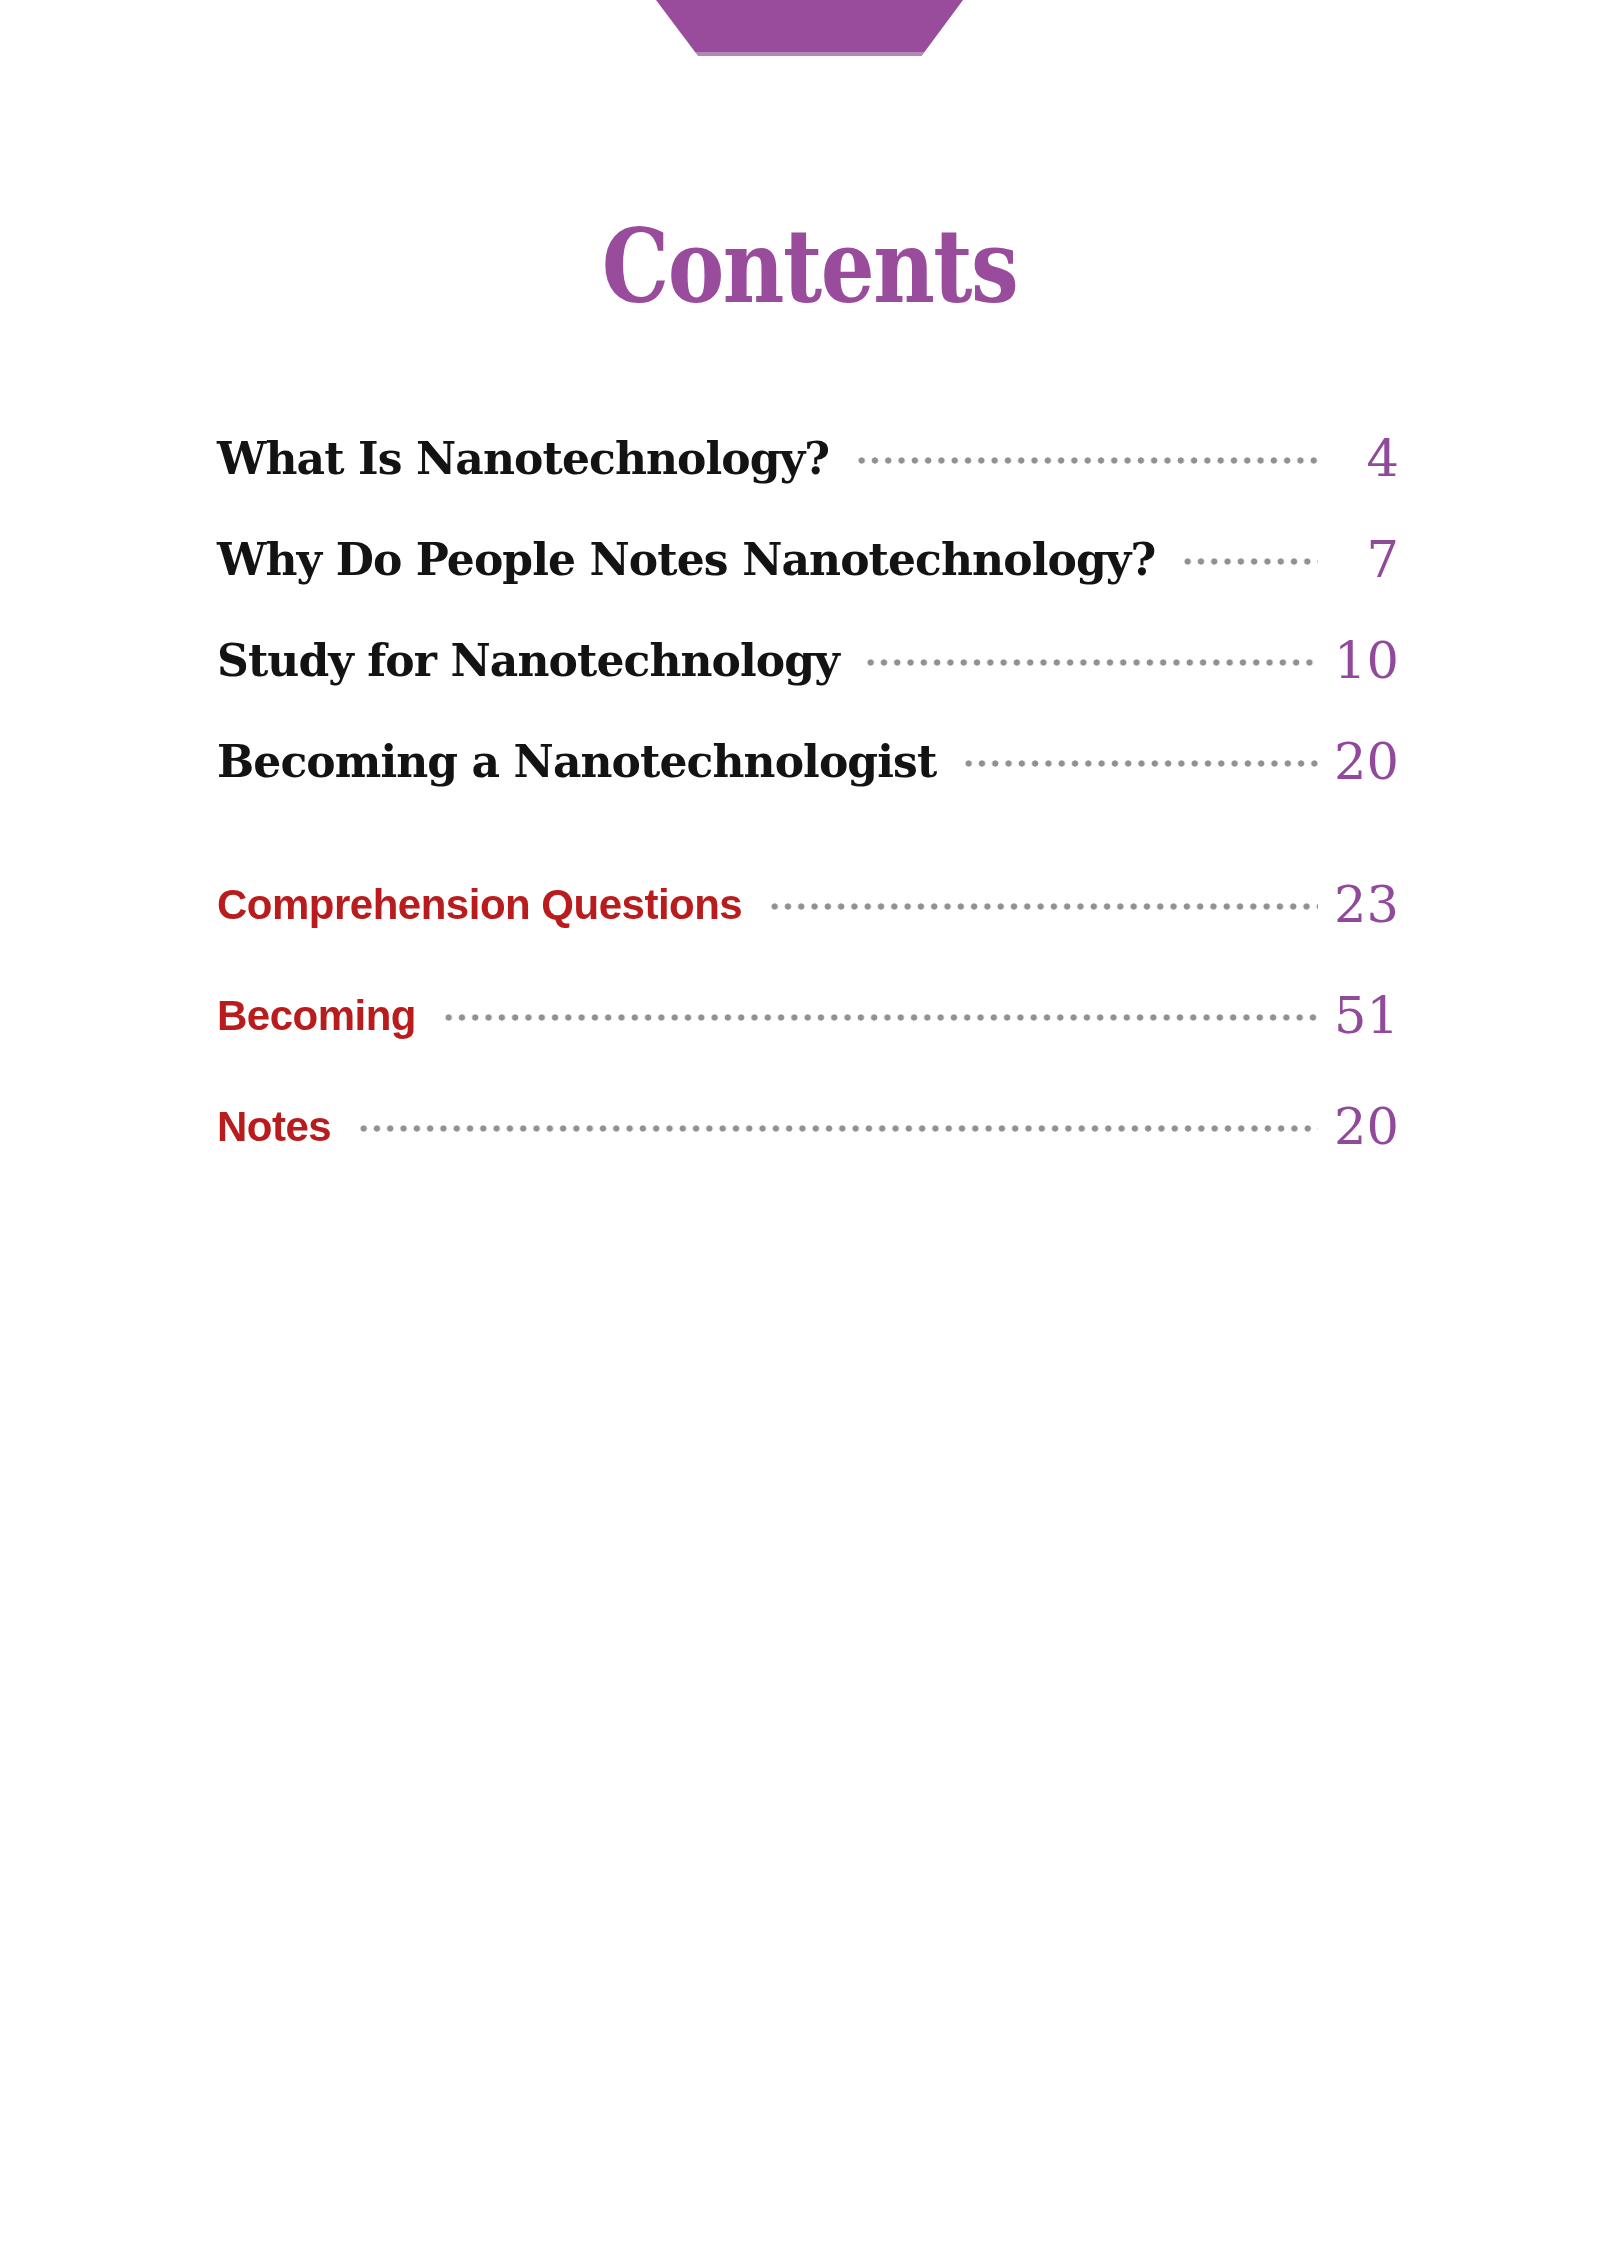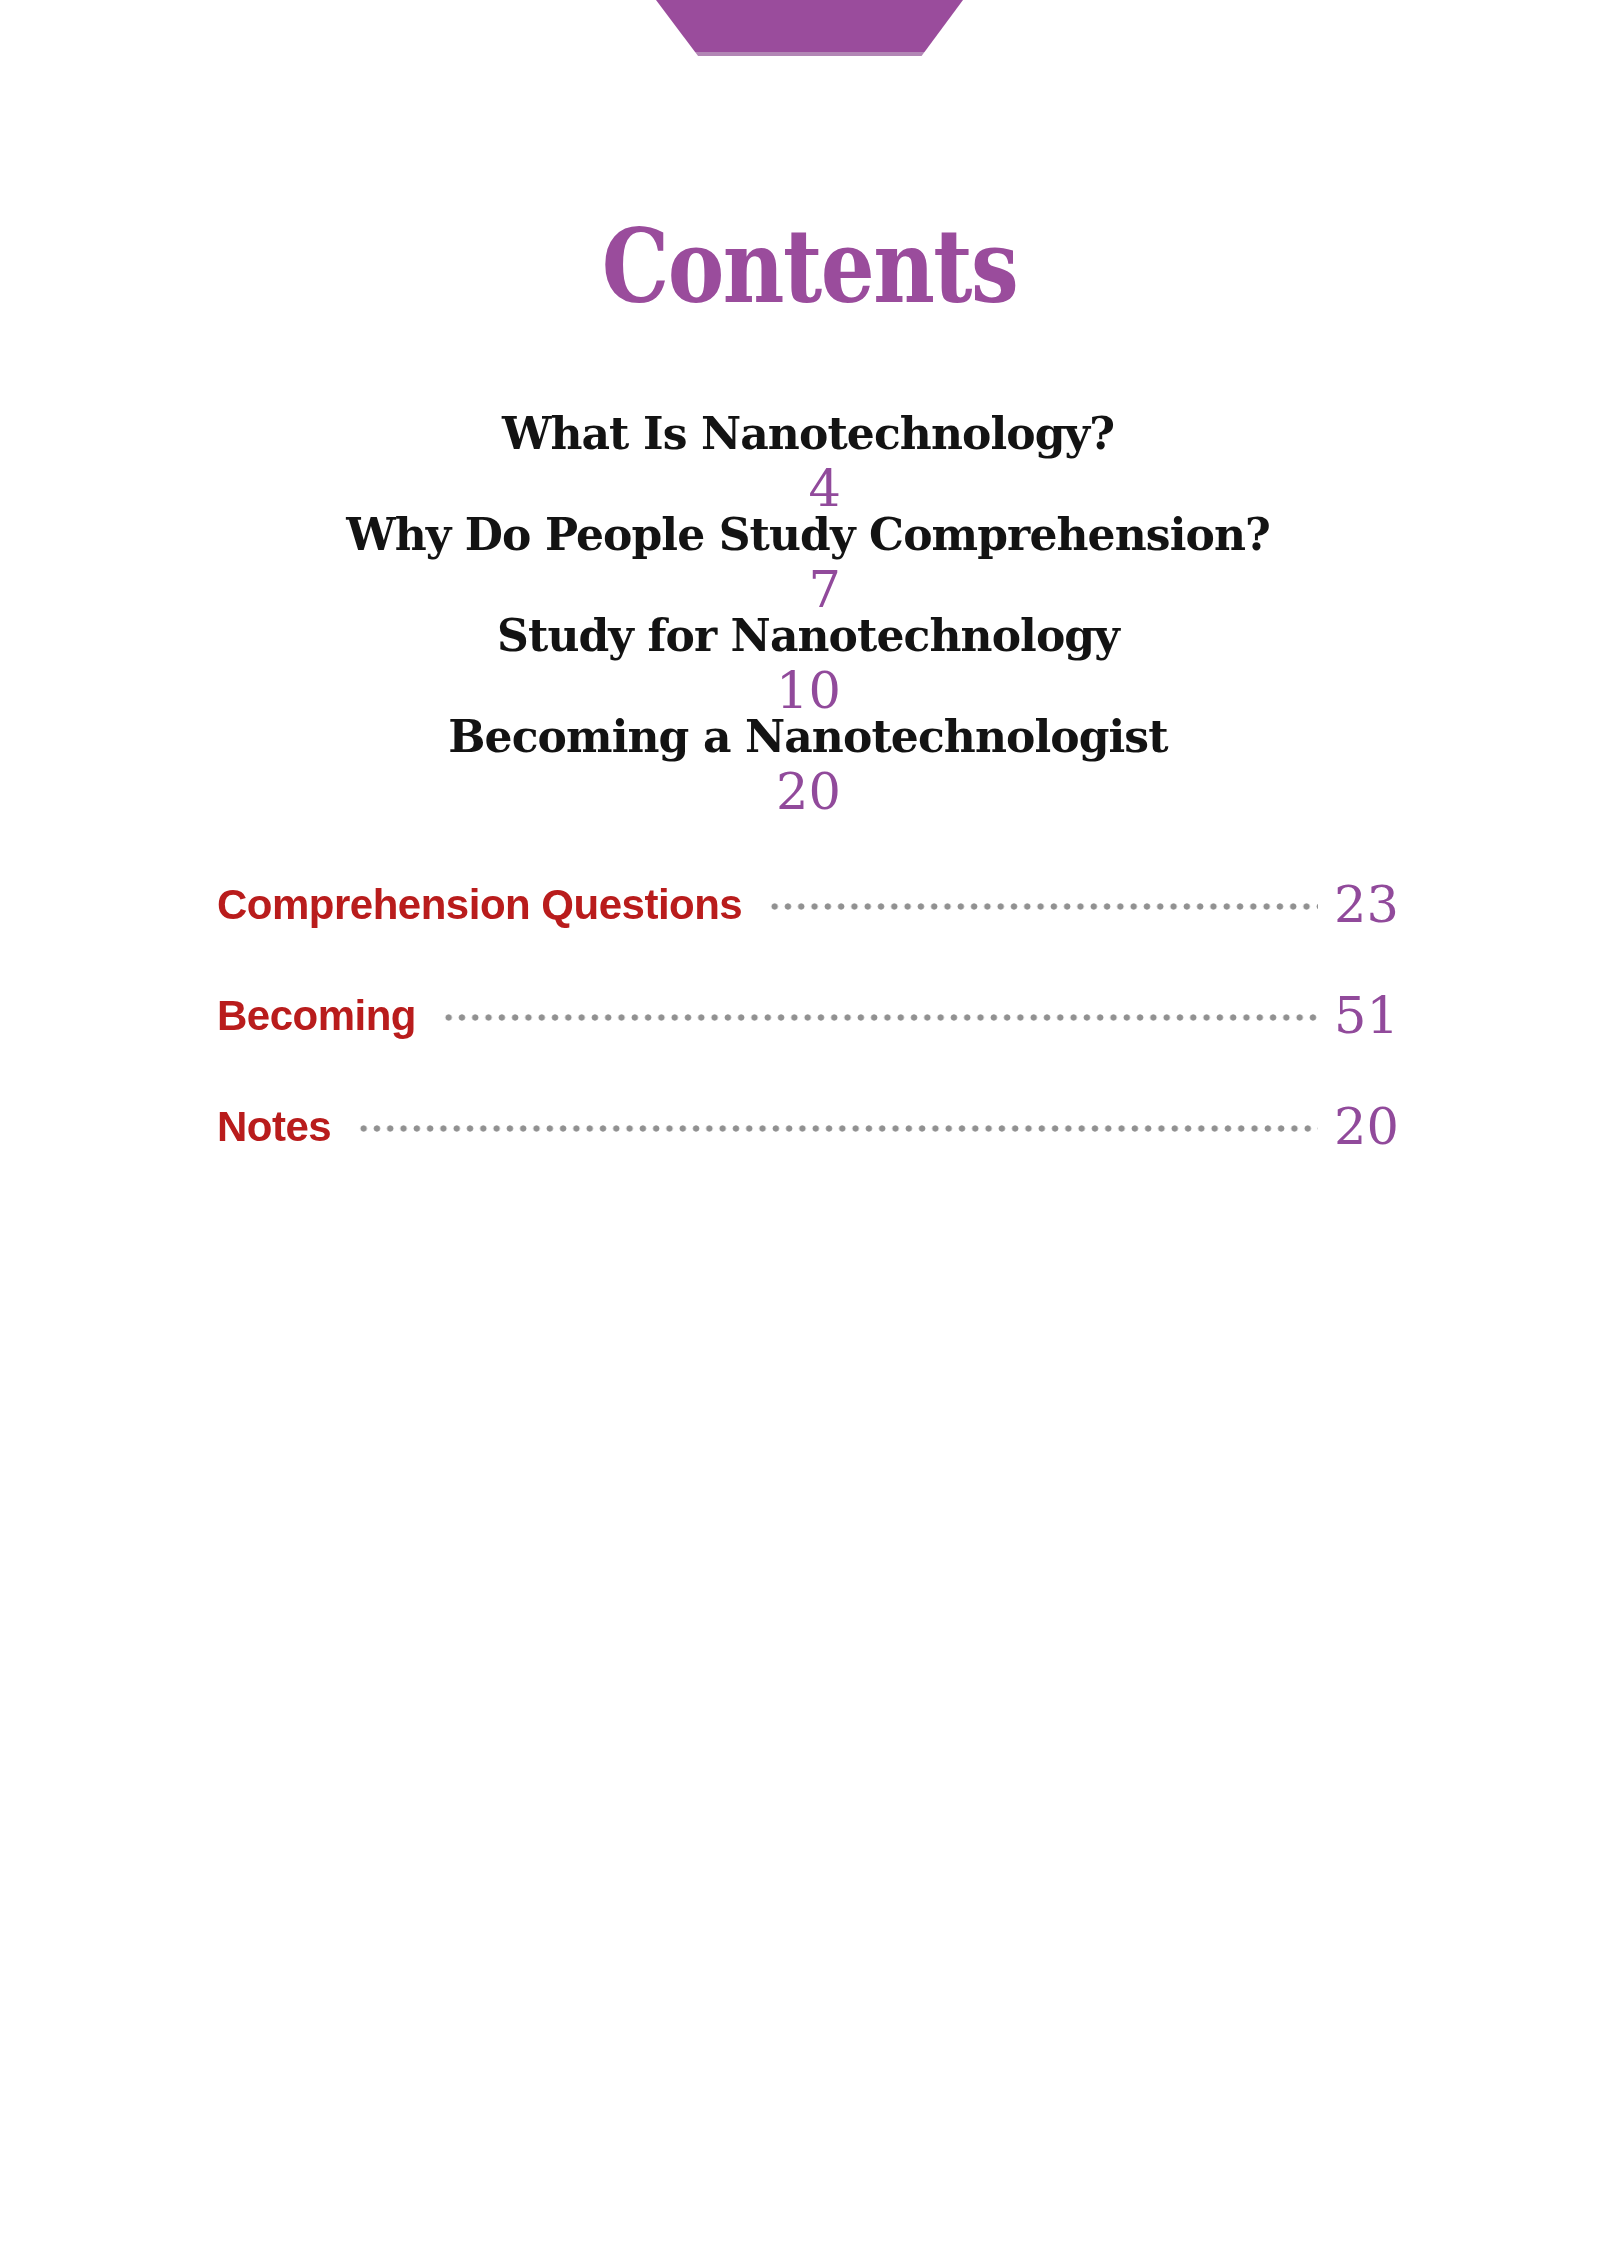--- a/index.html
+++ b/index.html
@@ -43,21 +43,21 @@
 
   
   .toc {
     margin: 91px 220px 0 217px;
   }
   .toc-row {
     display: flex;
     align-items: center;
     white-space: nowrap;
   }
-  .toc-row.chapter { height: 101px; flex-direction: column; }
+  .toc-row.chapter { height: 101px; }
   .toc-row.back    { height: 111px; }
   .backmatter      { margin-top: 37px; }
 
   .chapter .entry-title {
     font-family: "DejaVu Serif", serif;
     font-weight: 700;
     font-size: 44px;
     letter-spacing: -0.9px;
     color: var(--entry-text-black, #131313);
   }
@@ -95,21 +95,21 @@
 
 <div class="toc">
 
   <div class="chapters">
     <div class="toc-row chapter">
       <span class="entry-title">What Is Nanotechnology?</span>
       <span class="leader"></span>
       <span class="page-num">4</span>
     </div>
     <div class="toc-row chapter">
-      <span class="entry-title">Why Do People Study Comprehension?</span>
+      <span class="entry-title">Why Do People Notes Nanotechnology?</span>
       <span class="leader"></span>
       <span class="page-num">7</span>
     </div>
     <div class="toc-row chapter">
       <span class="entry-title">Study for Nanotechnology</span>
       <span class="leader"></span>
       <span class="page-num">10</span>
     </div>
     <div class="toc-row chapter">
       <span class="entry-title">Becoming a Nanotechnologist</span>

